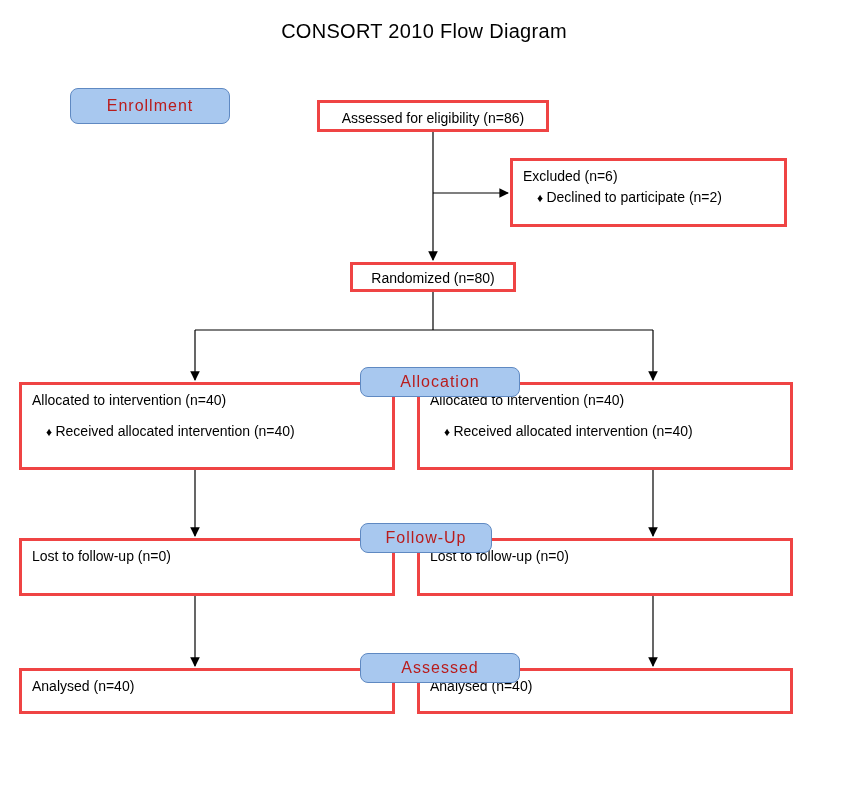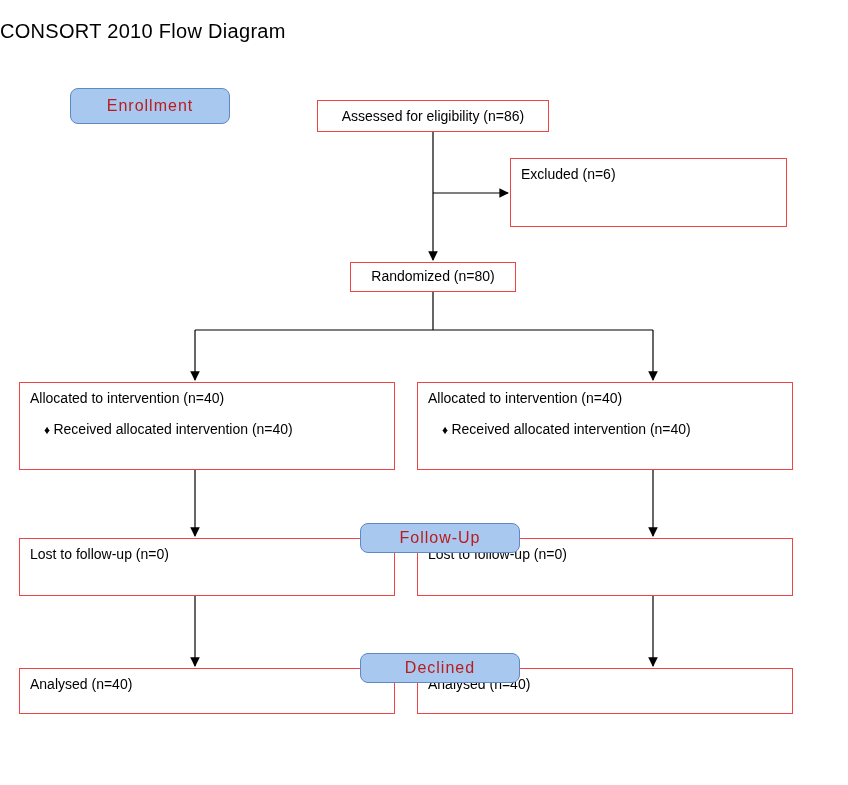--- a/index.html
+++ b/index.html
@@ -13,26 +13,27 @@
     position: relative;
     width: 848px;
     height: 785px;
     background: #fff;
   }
   .title {
     position: absolute;
     top: 20px;
     left: 0;
     width: 848px;
+    text-align: center;
     font-size: 20px;
     letter-spacing: 0.3px;
   }
   .box {
     position: absolute;
-    border: 1px solid #ef4444;
+    border: 3px solid #ef4444;
     background: #fff;
     box-sizing: border-box;
     padding: 6px 10px;
     font-size: 14px;
     line-height: 1.35;
   }
   .box.small-pad { padding: 4px 8px; }
   .pill {
     position: absolute;
     background: #a8c8ef;
@@ -78,32 +79,34 @@
 </style>
 </head>
 <body>
 
 <div class="canvas">
 
   <div class="title">CONSORT 2010 Flow Diagram</div>
 
   <div class="pill" style="left:35px; top:88px; width:160px; height:36px;">Enrollment</div>
 
+  <div class="pill" style="left:325px; top:367px; width:160px; height:30px; z-index:5;">Allocation</div>
 
-  <div class="pill" style="left:325px; top:523px; width:160px; height:30px; z-index:5;">Follow-Up</div>
+  <div class="pill" style="left:325px; top:523px; width:132px; height:30px; z-index:5;">Follow-Up</div>
 
-  <div class="pill" style="left:325px; top:653px; width:160px; height:30px; z-index:5;">Declined</div>
+  <div class="pill" style="left:325px; top:653px; width:160px; height:30px; z-index:5;">Assessed</div>
 
   <div class="box small-pad" style="left:317px; top:100px; width:232px; height:32px; text-align:center; padding-top:6px;">
     <span>Assessed for eligibility (n=86)</span>
   </div>
 
   <div class="box" style="left:510px; top:158px; width:277px; height:69px;">
     <div>Excluded (n=6)</div>
     <ul class="bullet-list">
+      <li>Declined to participate (n=2)</li>
     </ul>
   </div>
 
   <div class="box small-pad" style="left:350px; top:262px; width:166px; height:30px; text-align:center; ">
     <span>Randomized (n=80)</span>
   </div>
 
   <div class="box" style="left:19px; top:382px; width:376px; height:88px;">
     <div>Allocated to intervention (n=40)</div>
     <ul class="bullet-list" style="margin-top:12px;">

